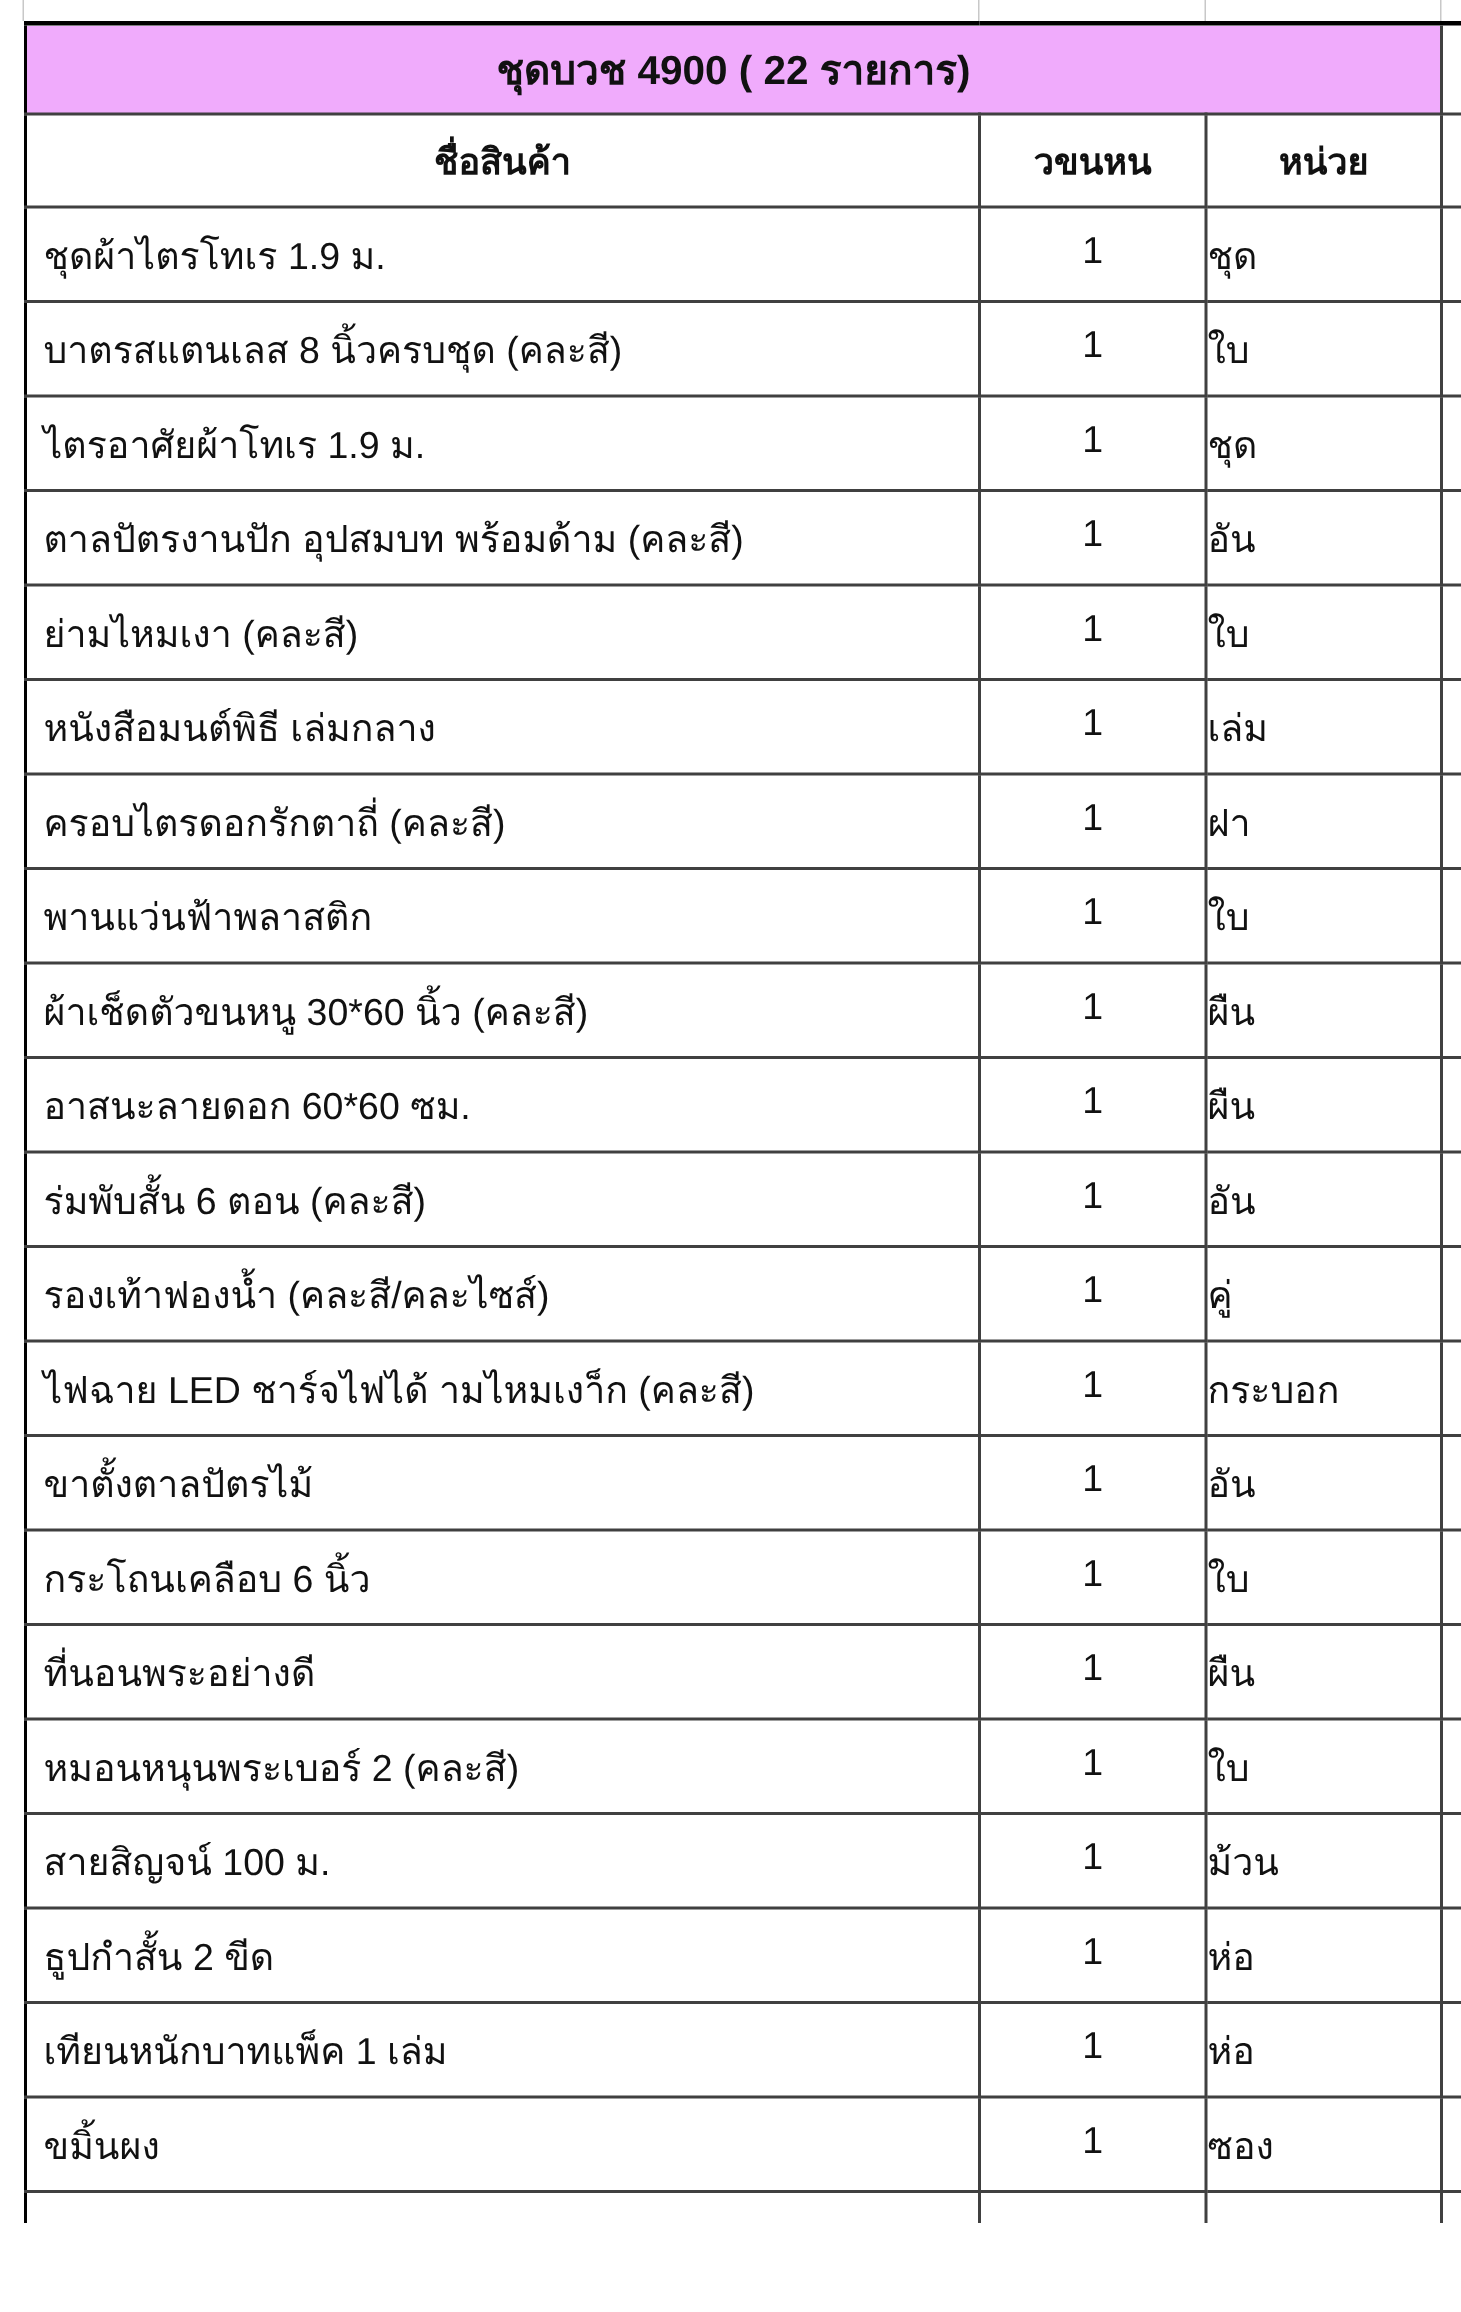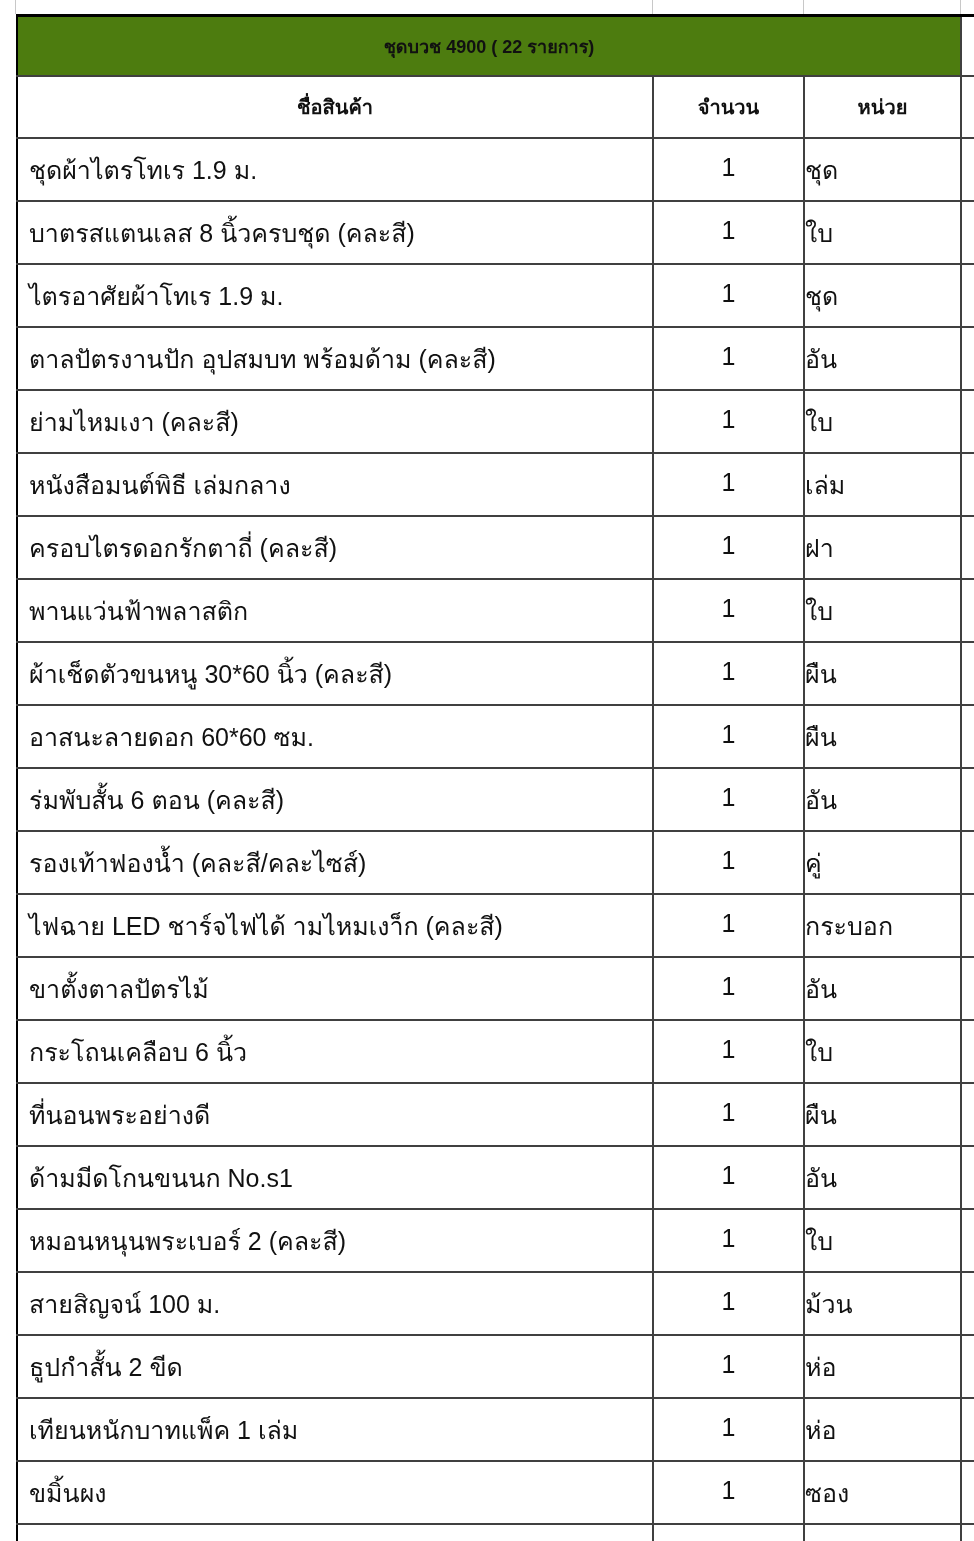--- a/index.html
+++ b/index.html
@@ -43,36 +43,36 @@
     td, th {
       border: 2px solid #404040;
       padding: 0;
       font-size: 25px;
       font-weight: normal;
       overflow: hidden;
       white-space: nowrap;
     }
     .title-row td.title {
       height: 58px;
-      background: #4d7c0f;
+      background: #f0abfc;
       text-align: center;
       font-weight: bold;
-      font-size: 18px;
+      font-size: 27px;
       border-top: 3px solid #000000;
       border-left: 2px solid #000000;
     }
     .title-row td.extra {
       border-top: 3px solid #000000;
       border-right: none;
       background: #ffffff;
     }
     .head-row th {
       height: 60px;
       font-weight: bold;
-      font-size: 20px;
+      font-size: 24px;
       text-align: center;
       background: #ffffff;
     }
     .head-row th.name { border-left: 2px solid #000000; }
     .head-row th.extra, .item-row td.extra, .tail-row td.extra { border-right: none; }
 
     .item-row td {
       height: 61px;
       vertical-align: middle;
     }
@@ -113,21 +113,21 @@
         <col class="c-unit">
         <col class="c-extra">
     </colgroup>
     <tbody id="tbody">
       <tr class="title-row">
         <td class="title" colspan="3">ชุดบวช 4900 ( 22 รายการ)</td>
         <td class="extra"></td>
       </tr>
       <tr class="head-row">
         <th class="name">ชื่อสินค้า</th>
-        <th class="qty">จำนวน</th>
+        <th class="qty">วขนหน</th>
         <th class="unit">หน่วย</th>
         <th class="extra"></th>
       </tr>
     <tr class="item-row">
     <td class="name">ชุดผ้าไตรโทเร 1.9 ม.</td>
     <td class="qty">1</td>
     <td class="unit">ชุด</td>
     <td class="extra"></td>
   </tr>
         <tr class="item-row">
@@ -211,26 +211,20 @@
         <tr class="item-row">
     <td class="name">กระโถนเคลือบ 6 นิ้ว</td>
     <td class="qty">1</td>
     <td class="unit">ใบ</td>
     <td class="extra"></td>
   </tr>
         <tr class="item-row">
     <td class="name">ที่นอนพระอย่างดี</td>
     <td class="qty">1</td>
     <td class="unit">ผืน</td>
-    <td class="extra"></td>
-  </tr>
-        <tr class="item-row">
-    <td class="name">ด้ามมีดโกนขนนก No.s1</td>
-    <td class="qty">1</td>
-    <td class="unit">อัน</td>
     <td class="extra"></td>
   </tr>
         <tr class="item-row">
     <td class="name">หมอนหนุนพระเบอร์ 2 (คละสี)</td>
     <td class="qty">1</td>
     <td class="unit">ใบ</td>
     <td class="extra"></td>
   </tr>
         <tr class="item-row">
     <td class="name">สายสิญจน์ 100 ม.</td>

